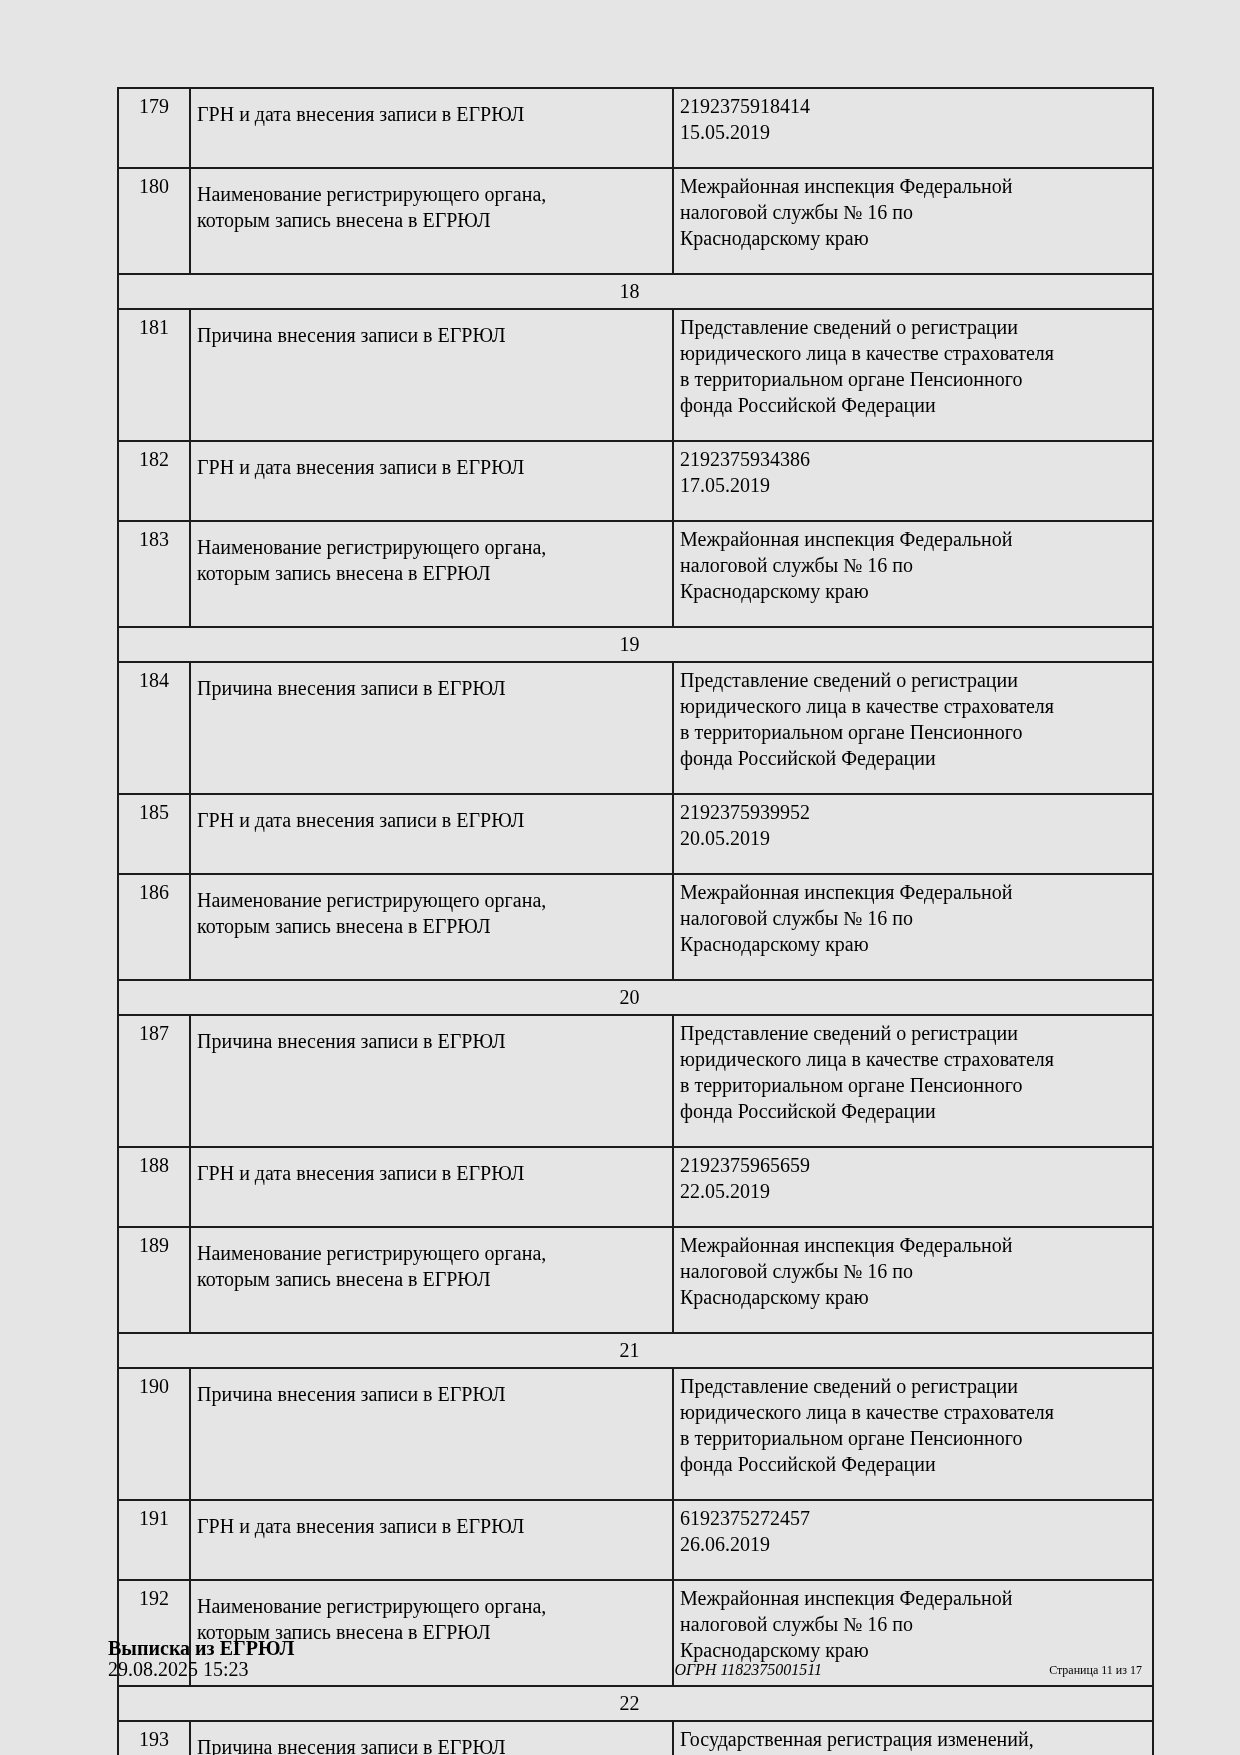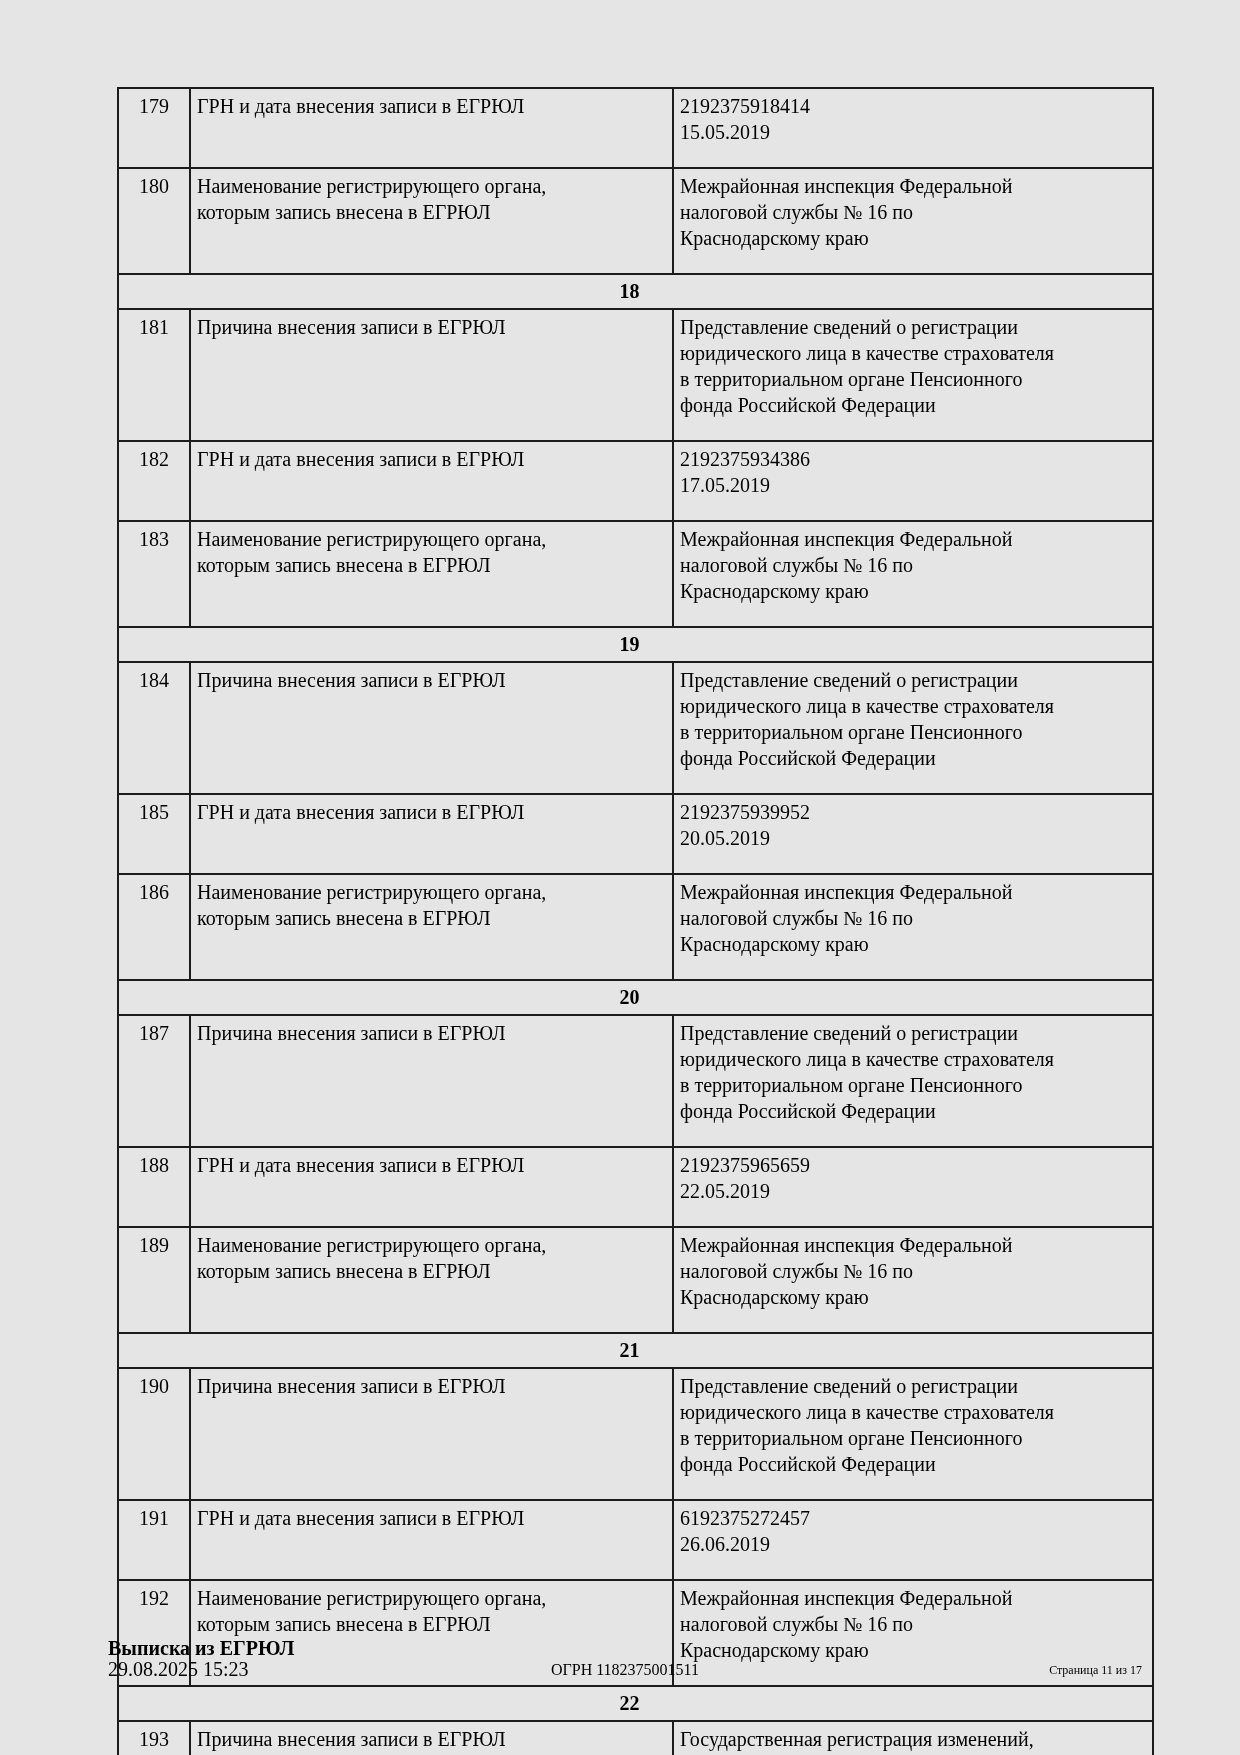--- a/index.html
+++ b/index.html
@@ -28,43 +28,43 @@
     border: 2px solid #1c1c1c;
     vertical-align: top;
     font-size: 20px;
     line-height: 26px;
   }
   td.num-cell {
     text-align: center;
     padding: 4px 2px;
   }
   td.label-cell {
-    padding: 4px 6px 6px 6px;
+    padding: 12px 6px 6px 6px;
     white-space: pre-line;
   }
   td.value-cell {
     padding: 4px 6px 22px 6px;
     white-space: pre-line;
   }
   td.section-cell {
     text-align: center;
-    font-weight: bold;
+    font-weight: normal;
     padding: 3px 12px 4px 0;
   }
   .footer {
     position: absolute;
     left: 108px;
     top: 1638px;
     width: 1034px;
     display: flex;
     justify-content: space-between;
     align-items: flex-end;
   }
   .footer-left { width: 320px; text-align: left; }
-  .footer-center { flex: 1; text-align: center; font-size: 16px; line-height: 20px; }
+  .footer-center { flex: 1; text-align: right; font-size: 16px; line-height: 20px; font-style: italic; }
   .footer-right { width: 320px; text-align: right; font-size: 12px; line-height: 20px; }
   .footer-doc-title { font-weight: bold; font-size: 20px; line-height: 20px; }
   .footer-datetime { font-size: 20px; line-height: 22px; }
 </style>
 </head>
 <body>
 
 <div class="page">
 
   <table class="registry-table">

